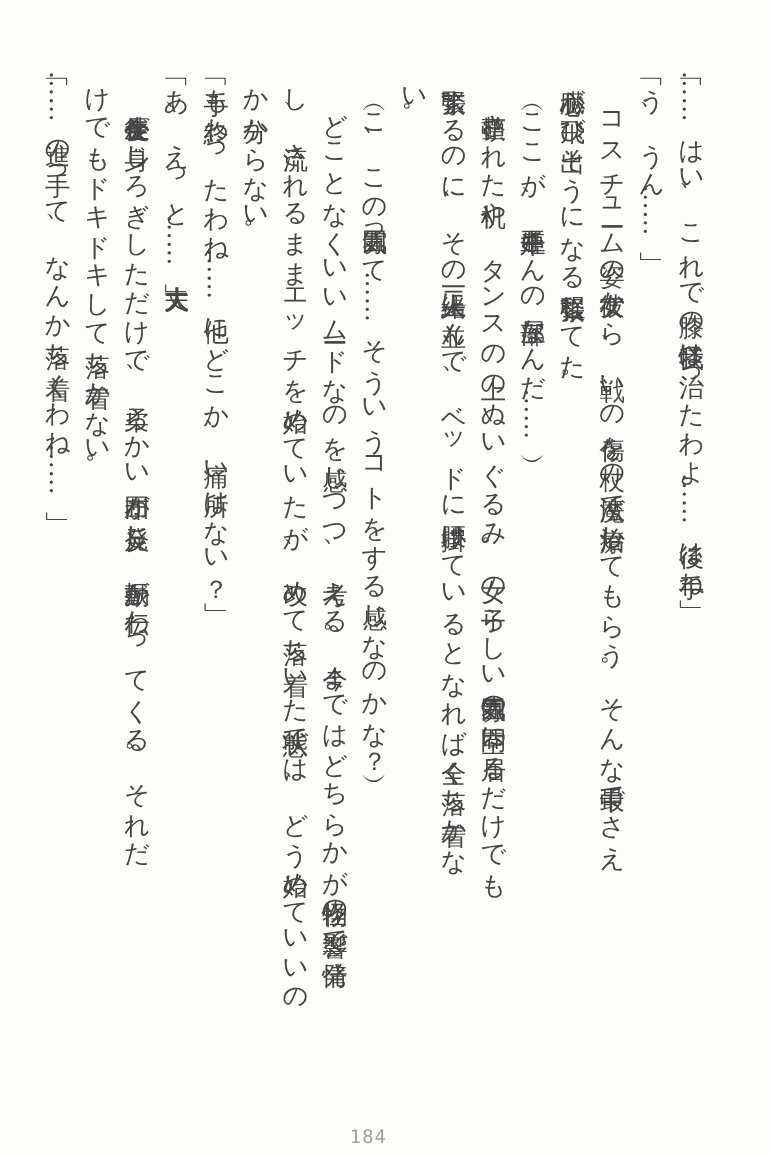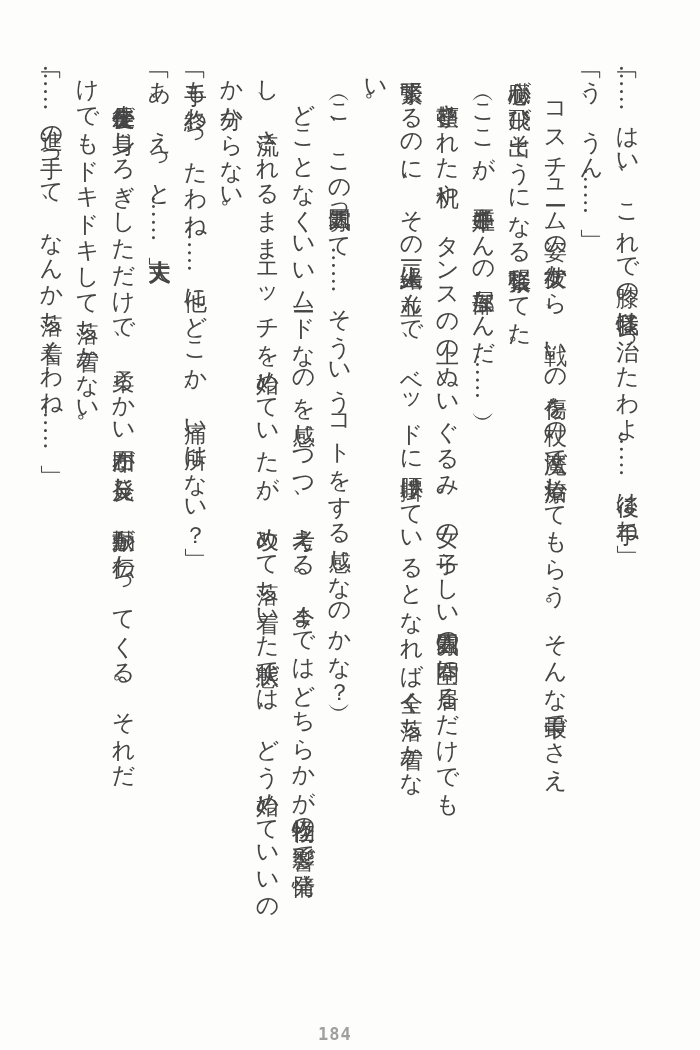--- a/index.html
+++ b/index.html
@@ -37,21 +37,20 @@
     white-space: pre;
   }
   .page-number {
     position: absolute;
     left: 318px;
     top: 1024px;
     font-family: "DejaVu Sans Mono", "Liberation Mono", monospace;
     font-size: 17px;
     letter-spacing: 1px;
     color: #9f9f9f;
-    font-weight: bold;
   }
 </style>
 </head>
 <body>
 
 <div class="page">
   <div class="text-block">
     <p>「……はい、これで膝の怪我は治ったわよ……後は手ね」</p>
     <p>「う、うん……」</p>
     <p>　コスチューム姿の彼女から、戦いの傷を杖の魔法で治療してもらう。そんな最中でさえ</p>

